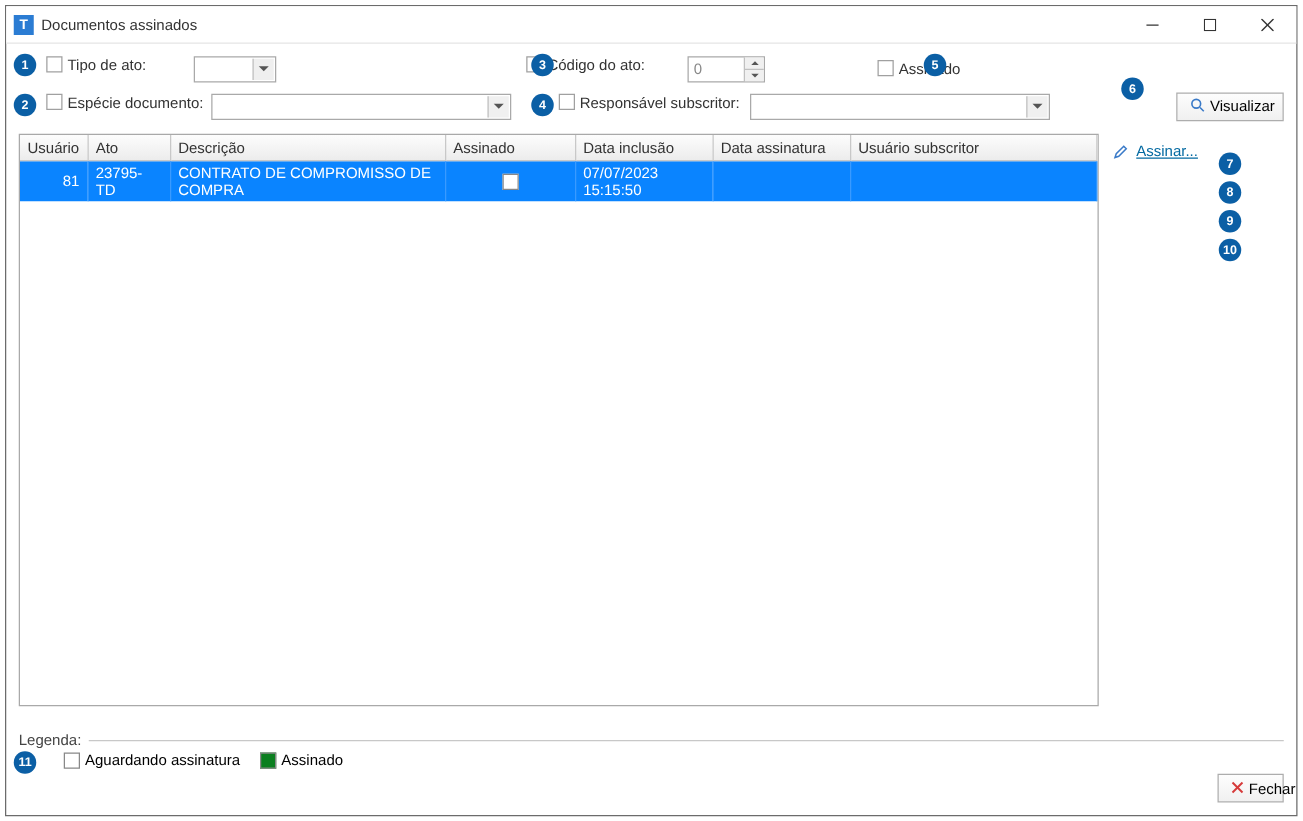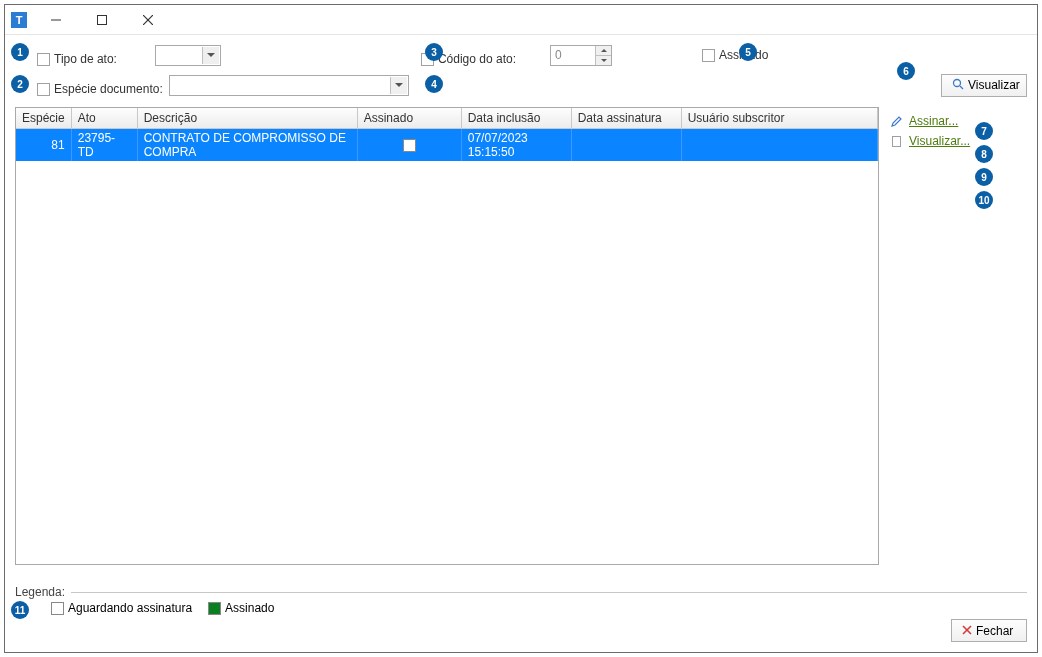--- a/index.html
+++ b/index.html
@@ -68,21 +68,21 @@
       position: relative;
     }
     .filter-row {
       display: flex;
       align-items: center;
       margin-bottom: 6px;
       height: 24px;
     }
     .filter-group {
       display: flex;
-      align-items: flex-end;
+      align-items: flex-start;
       gap: 4px;
     }
     .chk {
       width: 13px;
       height: 13px;
       border: 1px solid #a0a0a0;
       background: #fff;
     }
     .lbl {
       color: #333;
@@ -216,21 +216,21 @@
       padding-top: 4px;
     }
     .side-link {
       display: flex;
       align-items: center;
       gap: 6px;
       padding: 3px 2px;
       cursor: pointer;
     }
     .side-link.blue .link-text {
-      color: #4d7c0f;
+      color: #0369a1;
       text-decoration: underline;
     }
     .side-link.red .link-text {
       color: #d63a3a;
       text-decoration: underline;
     }
     .side-link.gray .link-text {
       color: #9a9a9a;
       text-decoration: none;
     }
@@ -288,20 +288,21 @@
       z-index: 100;
     }
   </style>
 </head>
 <body>
 
 <div class="window">
 
   <div class="titlebar">
     <span class="app-icon">T</span>
+    <span class="titlebar-title">Documentos assinados</span>
     <div class="win-controls">
       <button class="win-btn">
         <svg width="10" height="10">
             <line x1="0" y1="5" x2="10" y2="5" stroke="#333" stroke-width="1"></line>
           </svg>
       </button>
       <button class="win-btn">
         <svg width="10" height="10">
             <rect x="0.5" y="0.5" width="9" height="9" fill="none" stroke="#333" stroke-width="1"></rect>
           </svg>
@@ -362,20 +363,28 @@
     <div class="filter-row">
       <div class="filter-group" style="margin-left:22px;">
         <span class="chk"></span>
         <span class="lbl">Espécie documento:</span>
         <div class="combo" style="width:240px; margin-left:2px;">
           <span></span>
           <span class="combo-arrow"></span>
         </div>
       </div>
 
+      <div class="filter-group" style="margin-left:38px;">
+        <span class="chk"></span>
+        <span class="lbl">Responsável subscritor:</span>
+        <div class="combo" style="width:240px; margin-left:4px;">
+          <span></span>
+          <span class="combo-arrow"></span>
+        </div>
+      </div>
 
       <div style="flex:1"></div>
       <button class="btn" style="width:86px;">
         <span style="color:#3a7ac8;">
           <svg width="12" height="12" viewBox="0 0 12 12">
               <circle cx="5" cy="5" r="3.5" fill="none" stroke="#3a7ac8" stroke-width="1.3"></circle>
               <line x1="8" y1="8" x2="11" y2="11" stroke="#3a7ac8" stroke-width="1.3"></line>
             </svg>
         </span>
         <span>Visualizar</span>
@@ -389,21 +398,21 @@
             <col style="width:54px">
               <col style="width:66px">
               <col style="width:220px">
               <col style="width:104px">
               <col style="width:110px">
               <col style="width:110px">
               <col>
           </colgroup>
           <thead>
             <tr>
-              <th>Espécie</th>
+              <th>Usuário</th>
               <th>Ato</th>
               <th>Descrição</th>
               <th>Assinado</th>
               <th>Data inclusão</th>
               <th>Data assinatura</th>
               <th>Usuário subscritor</th>
             </tr>
           </thead>
           <tbody>
             <tr class="selected">
@@ -421,49 +430,41 @@
 
       <div class="side-panel">
         <div class="side-link blue">
           <span class="side-icon">
             <svg width="13" height="13" viewBox="0 0 13 13">
                 <path d="M2 11 L3 8 L9 2 L11 4 L5 10 Z" fill="none" stroke="#3a7ac8" stroke-width="1.2"></path>
               </svg>
           </span>
           <span class="link-text">Assinar...</span>
         </div>
-        <div class="side-link blue">
-          <span class="side-icon">
-            <svg width="13" height="13" viewBox="0 0 13 13">
-                <rect x="2.5" y="1.5" width="8" height="10" fill="none" stroke="#9aa0a6" stroke-width="1"></rect>
-              </svg>
-          </span>
-          <span class="link-text">Visualizar...</span>
-        </div>
       </div>
     </div>
 
     <div style="display:flex; align-items:center; margin-top:20px;">
       <span class="legend-title">Legenda:</span>
       <div class="legend-sep"></div>
     </div>
     <div class="legend-row" style="margin-left:16px; margin-top:2px;padding-left:20px;">
       <div class="legend-line">
         <span class="legend-swatch" style="background:#fff;"></span>
         <span>Aguardando assinatura</span>
       </div>
       <div class="legend-line">
         <span class="legend-swatch" style="background:#0a7f1f;"></span>
         <span>Assinado</span>
       </div>
       <div style="flex:1"></div>
     </div>
 
     <div class="bottom-bar">
-      <button class="btn" style="width:76px;">
+      <button class="btn" style="width:53px;">
         <span style="color:#d63a3a; font-weight:bold;">
           <svg width="10" height="10">
               <line x1="1" y1="1" x2="9" y2="9" stroke="#d63a3a" stroke-width="1.6"></line>
               <line x1="9" y1="1" x2="1" y2="9" stroke="#d63a3a" stroke-width="1.6"></line>
             </svg>
         </span>
         <span>Fechar</span>
       </button>
     </div>
 

